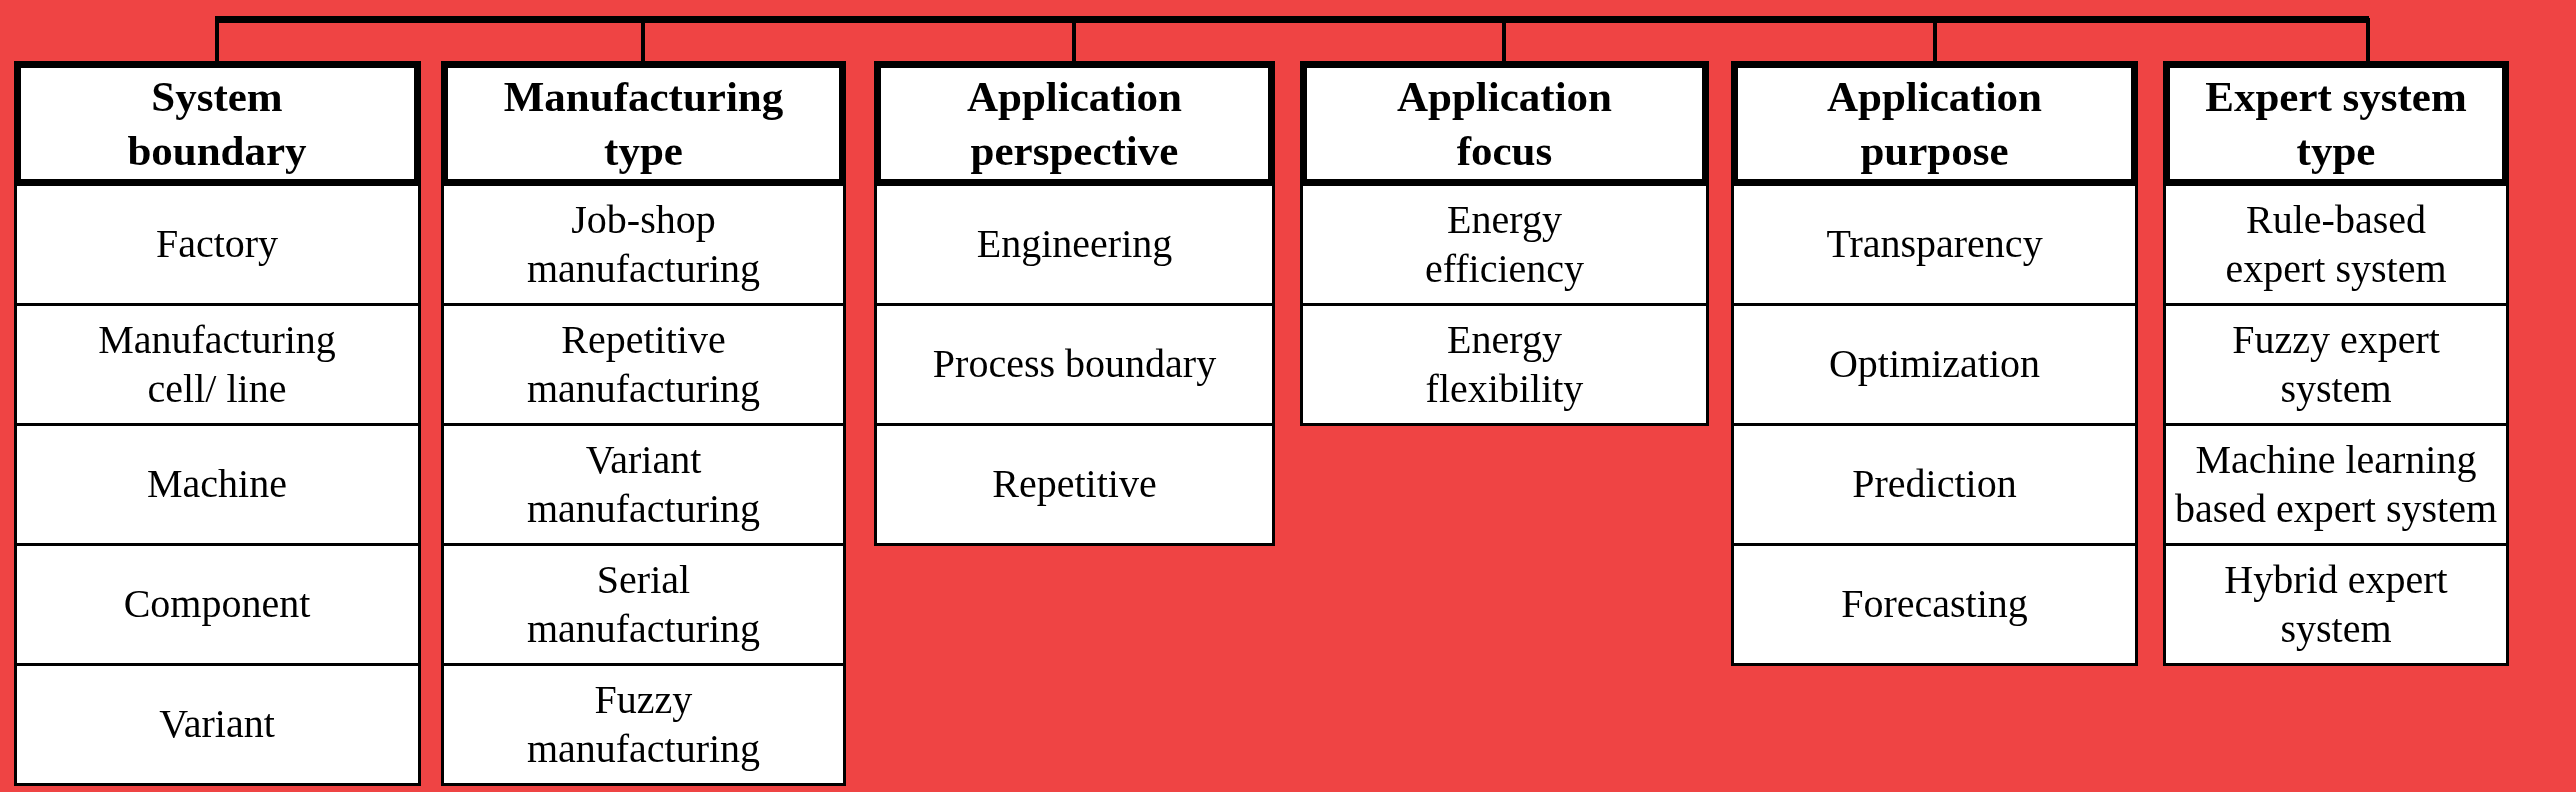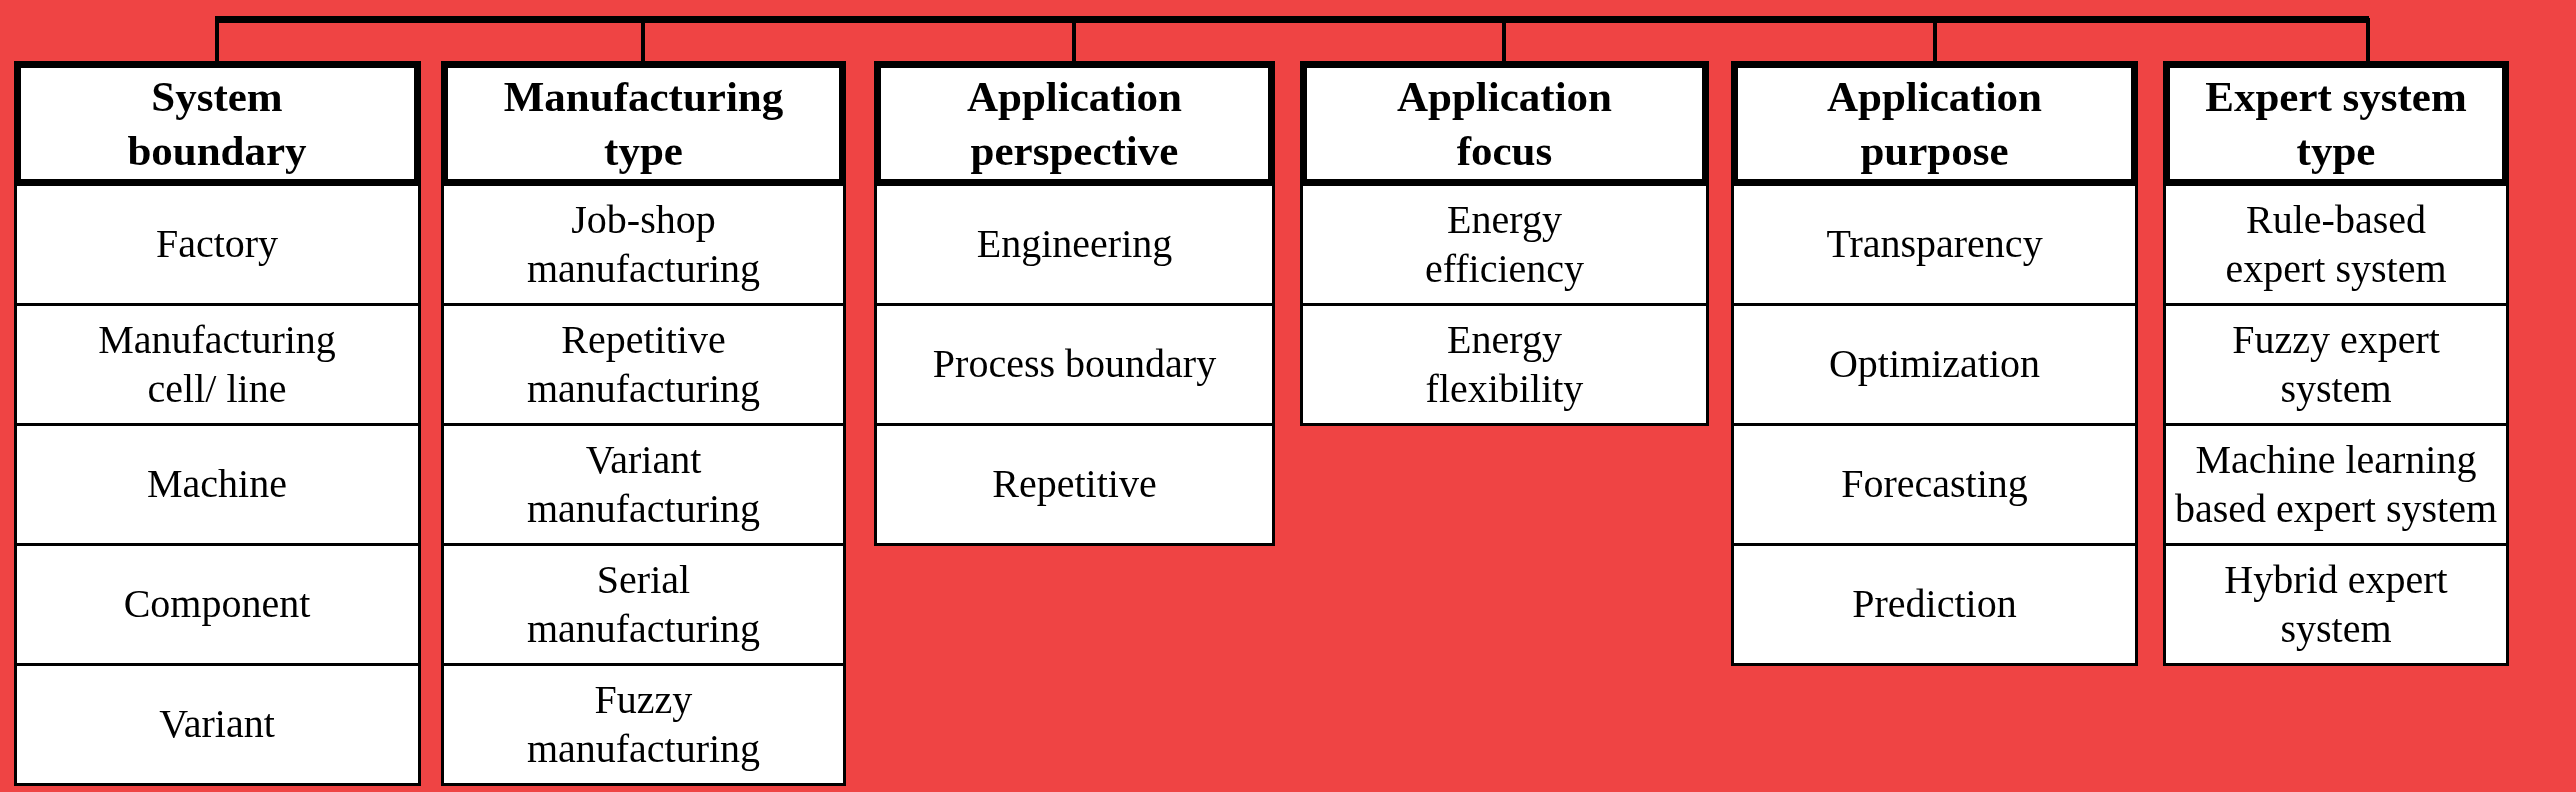--- a/index.html
+++ b/index.html
@@ -166,24 +166,24 @@
       <span class="lbl">Application
 purpose</span>
     </div>
     <div class="item">
       <span class="lbl">Transparency</span>
     </div>
     <div class="item">
       <span class="lbl">Optimization</span>
     </div>
     <div class="item">
+      <span class="lbl">Prediction</span>
+    </div>
+    <div class="item">
       <span class="lbl">Forecasting</span>
-    </div>
-    <div class="item">
-      <span class="lbl">Prediction</span>
     </div>
   </div>
 
   <div class="col" style="left: 2163px; width: 346px;">
     <div class="hdr">
       <span class="lbl">Expert system
 type</span>
     </div>
     <div class="item">
       <span class="lbl">Rule-based

